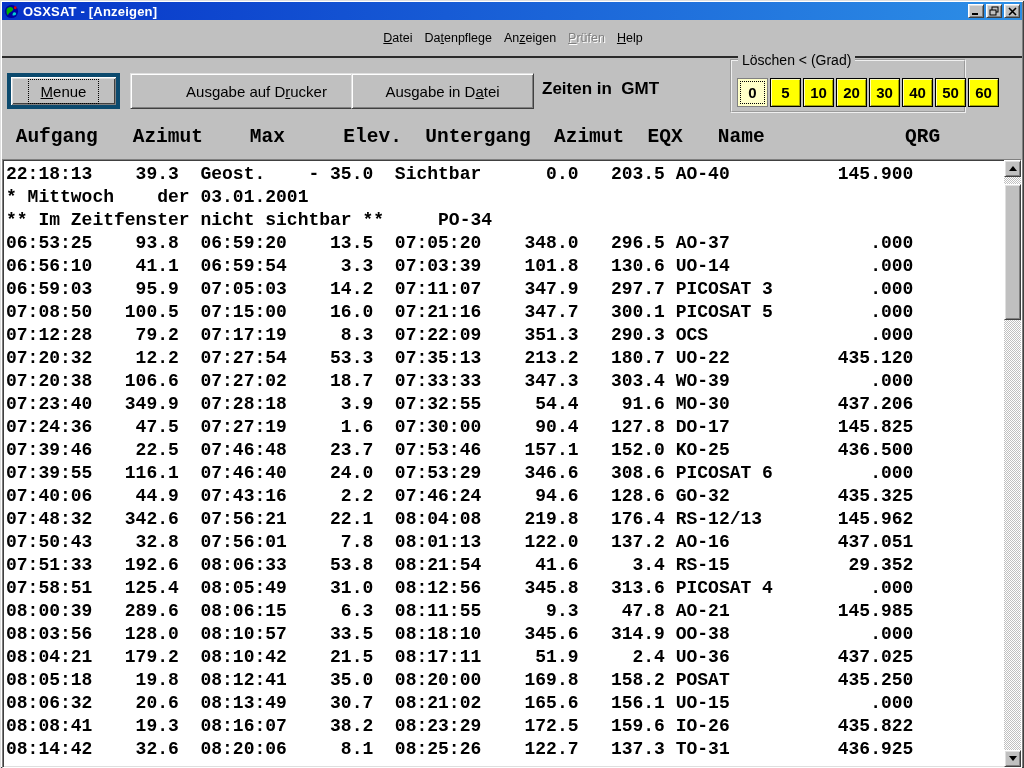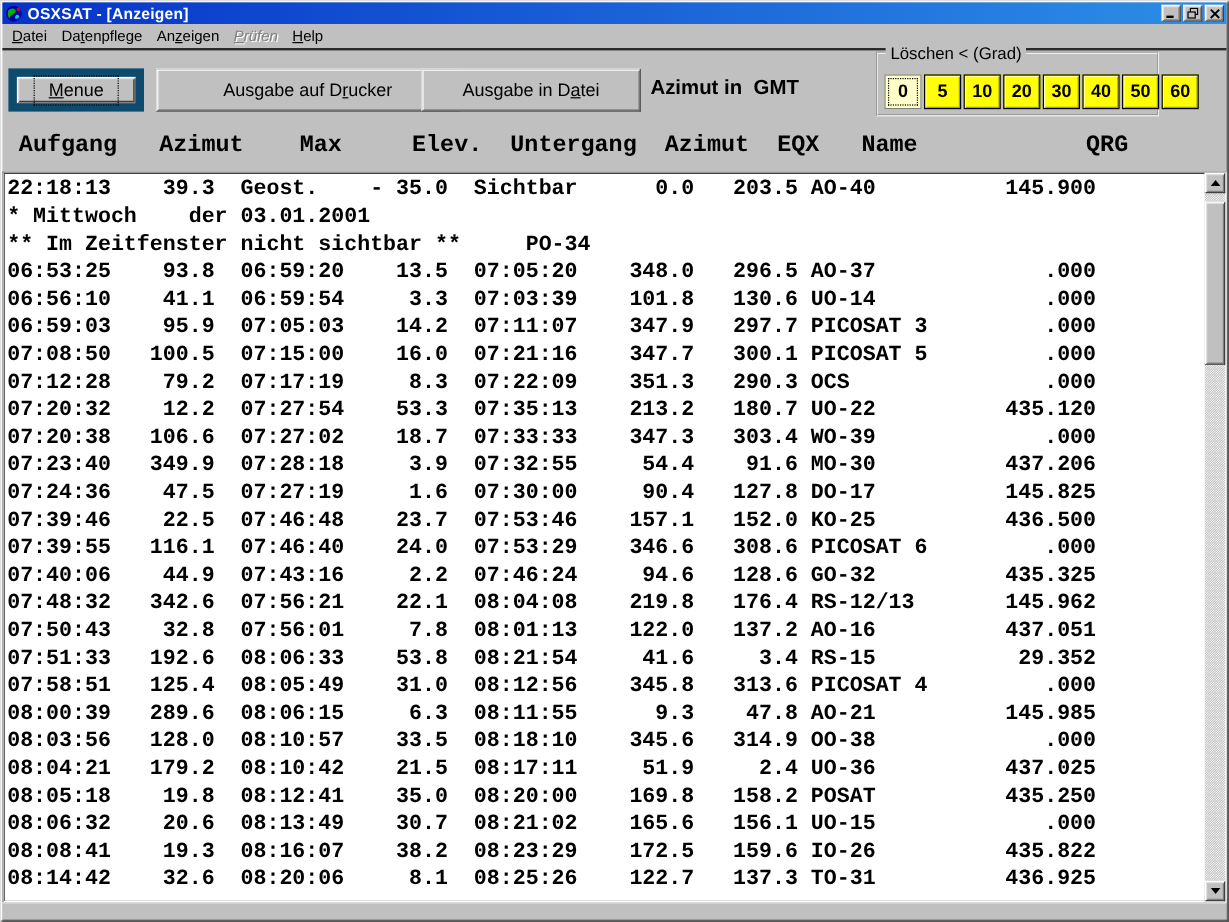--- a/index.html
+++ b/index.html
@@ -26,37 +26,38 @@
   .titlebar .ttl{white-space:pre;letter-spacing:.2px;}
   .tb-btns{margin-left:auto;display:flex;}
   .tb-btn{
     width:16px;height:14px;margin-left:2px;background:#c0c0c0;
     border:1px solid;border-color:#fff #404040 #404040 #fff;
     box-shadow:inset 1px 1px 0 #dfdfdf, inset -1px -1px 0 #808080;
     display:flex;align-items:center;justify-content:center;
   }
   
   .menubar{
-    height:22px;display:flex;align-items:center;padding-left:2px;
+    height:38px;display:flex;align-items:center;padding-left:2px;
     font-size:12.5px;
     border-bottom:2px solid #2a2a2a;
+    justify-content:center;
   }
   .menu-item{padding:2px 6px;white-space:pre;}
-  .menu-item.disabled{color:var(--disabled-text,#808080);text-shadow:1px 1px 0 #fff;font-style:italic;}
+  .menu-item.disabled{color:var(--disabled-text,#808080);text-shadow:1px 1px 0 #fff;}
   
   .toolbar{position:relative;height:58px;}
   .push-btn{
     position:absolute;top:15px;height:36px;background:#c0c0c0;
     border:1px solid;border-color:#dfdfdf #404040 #404040 #dfdfdf;
     box-shadow:inset 1px 1px 0 #fff, inset -1px -1px 0 #808080;
     display:flex;align-items:center;justify-content:center;
     font-size:15px;white-space:pre;
   }
   .push-btn.default-focus{
-    border:7px solid #0c4a6e;
+    border:4px solid #0c4a6e;
     box-shadow:inset 1px 1px 0 #fff, inset -1px -1px 0 #808080,
                inset 2px 2px 0 #dfdfdf, inset -2px -2px 0 #404040;
   }
   .focus-inner{border:1px dotted #000;padding:3px 12px;white-space:pre;}
   .gmt-label{position:absolute;left:540px;top:21px;font-size:17px;font-weight:bold;white-space:pre;}
   .groupbox{
     position:absolute;left:728px;top:1px;width:236px;height:54px;
     border:2px groove #efefef;
   }
   .groupbox .gb-label{
@@ -164,21 +165,21 @@
   <div class="toolbar">
     <div class="push-btn default-focus" style="left:5px;width:113px;">
       <span class="focus-inner"><u>M</u>enue</span>
     </div>
     <div class="push-btn" style="left:128px;width:253px;">
       <span>Ausgabe auf D<u>r</u>ucker</span>
     </div>
     <div class="push-btn" style="left:349px;width:183px;">
       <span>Ausgabe in D<u>a</u>tei</span>
     </div>
-    <div class="gmt-label">Azimut in  GMT</div>
+    <div class="gmt-label">Zeiten in  GMT</div>
     <div class="groupbox">
       <span class="gb-label">Löschen &lt; (Grad)</span>
       <div class="grad-buttons">
           <div class="y-btn active">0</div>
           <div class="y-btn">5</div>
           <div class="y-btn">10</div>
           <div class="y-btn">20</div>
           <div class="y-btn">30</div>
           <div class="y-btn">40</div>
           <div class="y-btn">50</div>

